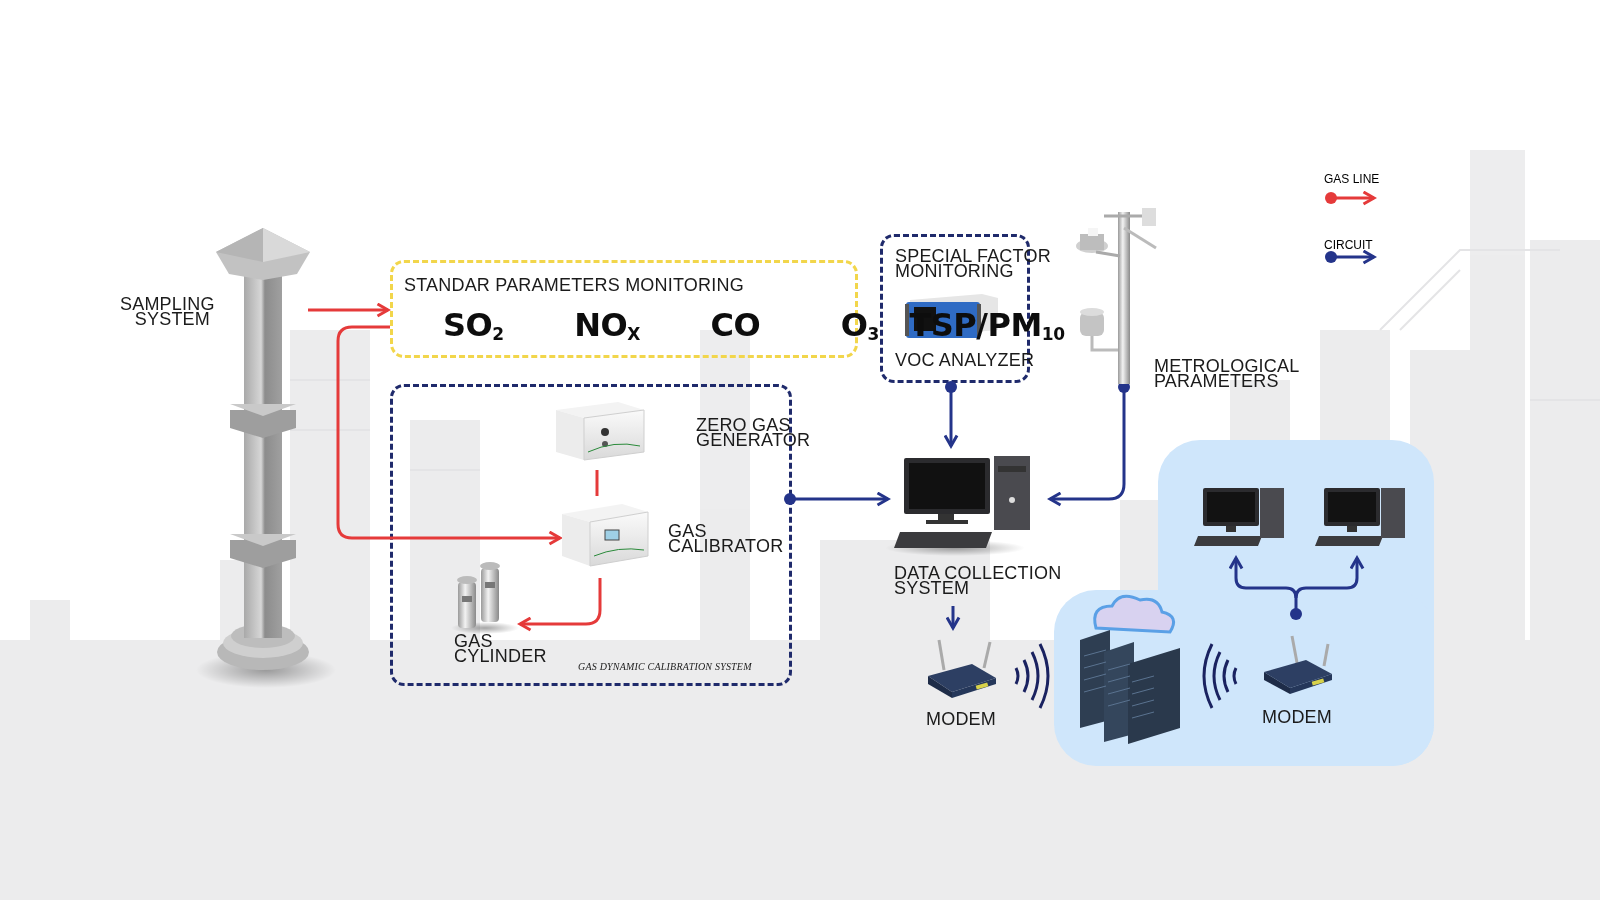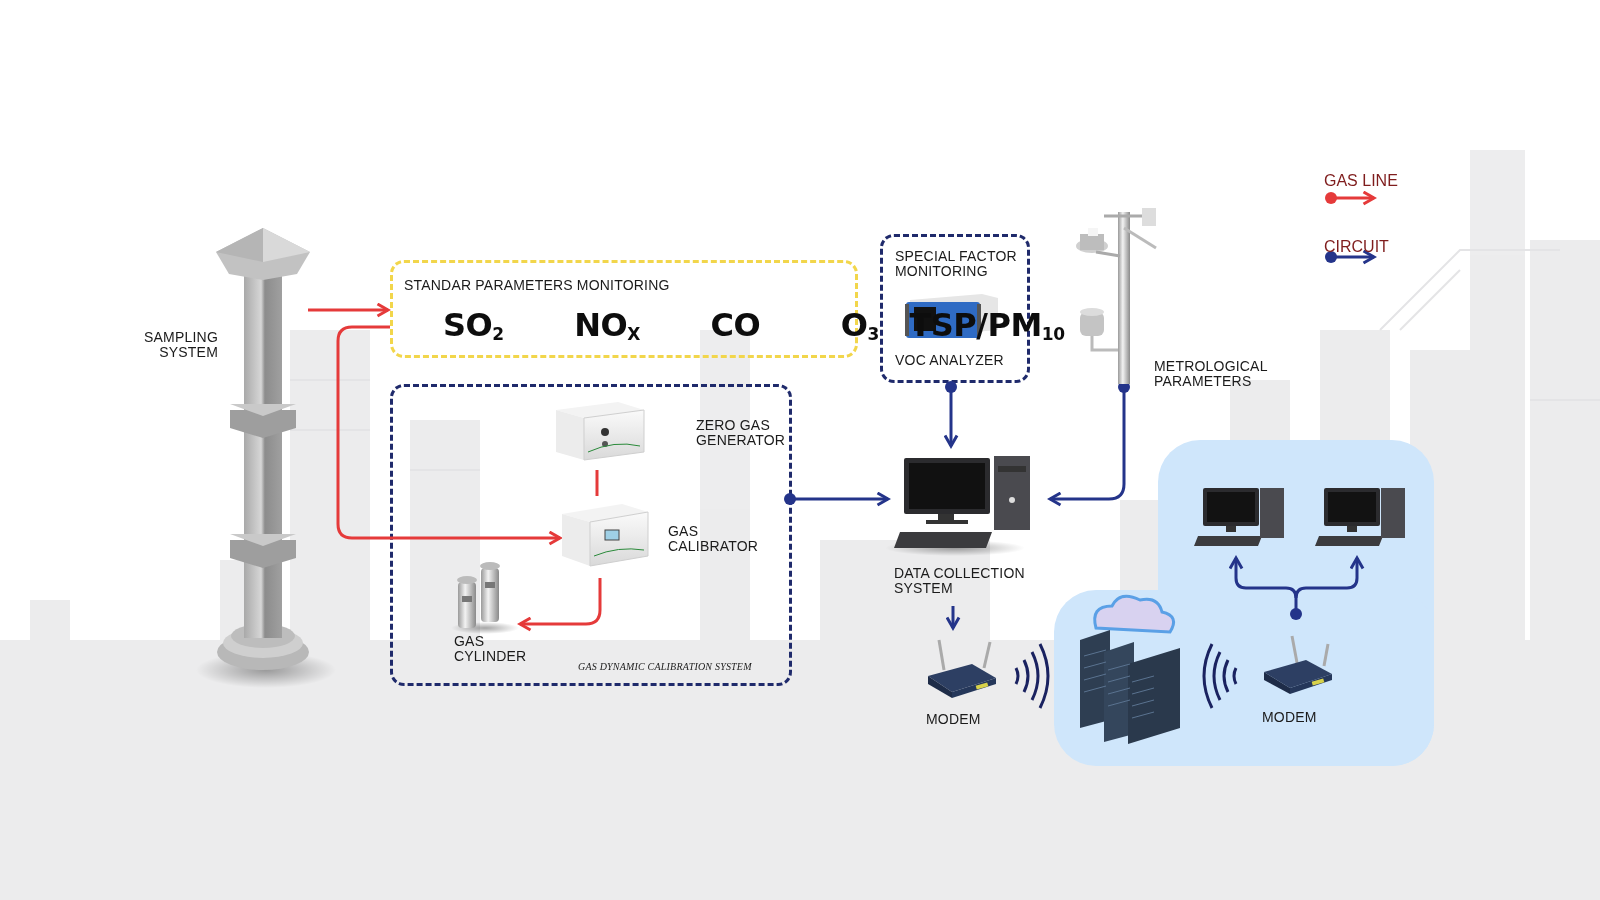--- a/index.html
+++ b/index.html
@@ -4,32 +4,32 @@
   <style>
     html, body { margin: 0; padding: 0; }
     body {
       width: 1600px; height: 900px; position: relative; overflow: hidden;
       background: #ffffff;
       font-family: "Liberation Sans", "DejaVu Sans", sans-serif;
       color: #1a1a1a;
     }
     #bg { position: absolute; left: 0; top: 0; width: 1600px; height: 900px; }
     #diagram { position: absolute; left: 0; top: 0; width: 1600px; height: 900px; }
-    .lbl { position: absolute; font-size: 14px; line-height: 15px; letter-spacing: 0.2px; color: #1b1b1b; text-transform: uppercase; white-space: nowrap; }
+    .lbl { position: absolute; font-size: 18px; line-height: 15px; letter-spacing: 0.2px; color: #1b1b1b; text-transform: uppercase; white-space: nowrap; }
     .lbl.right { text-align: right; }
     .box { position: absolute; box-sizing: border-box; border-radius: 14px; }
     .yellow-box { left: 390px; top: 260px; width: 468px; height: 98px; border: 3px dashed #f2d64b; }
     .voc-box { left: 880px; top: 234px; width: 150px; height: 149px; border: 3px dashed #1f2a6b; }
     .cal-box { left: 390px; top: 384px; width: 402px; height: 302px; border: 3px dashed #1f2a6b; }
     .blue-panel { position: absolute; background: #cfe6fb; }
     .params { position: absolute; left: 403px; top: 306px; font-family: "DejaVu Sans", sans-serif; font-weight: bold; font-size: 32px; color: #0d0d0d; white-space: nowrap; letter-spacing: -0.5px; }
     .params span.g { margin-right: 20px; margin-left: 40px; }
     .params sub { font-size: 17px; vertical-align: -4px; }
     .italic-note { position: absolute; font-style: italic; font-size: 10px; color: #222; letter-spacing: 0.2px; }
-    .legend-lbl { position: absolute; font-size: 16px; color: #7f1d1d; }
+    .legend-lbl { position: absolute; font-size: 12px; color: #000000; }
   </style>
 </head>
 <body>
 
 <svg id="bg" viewBox="0 0 1600 900">
   <g fill="#ebebec" opacity="0.9">
     <rect x="0" y="640" width="1600" height="260"></rect>
     <rect x="30" y="600" width="40" height="300"></rect>
     <rect x="130" y="700" width="90" height="200"></rect>
     <rect x="220" y="560" width="60" height="340"></rect>
@@ -271,21 +271,21 @@
     <rect x="1328" y="492" width="48" height="30" fill="#121212"></rect>
     <rect x="1347" y="526" width="10" height="6" fill="#333"></rect>
     <polygon points="1319,536 1383,536 1379,546 1315,546" fill="#3b3b3e"></polygon>
     <rect x="1381" y="488" width="24" height="50" fill="#4a4a4f"></rect>
   </g>
 </svg>
 
 <div class="legend-lbl" style="left:1324px; top:172px;">GAS LINE</div>
 <div class="legend-lbl" style="left:1324px; top:238px;">CIRCUIT</div>
 
-<div class="lbl right" style="left:128px; top:297px; width:90px;margin-top:33px;">
+<div class="lbl right" style="left:120px; top:297px; width:90px;">
   <div>SAMPLING</div>
   <div>SYSTEM</div>
 </div>
 
 <div class="lbl" style="left:404px; top:278px;">STANDAR PARAMETERS MONITORING</div>
 <div class="params">
   <span class="g"><span>SO</span><sub>2</sub></span>
   <span class="g"><span>NO</span><sub>X</sub></span>
   <span class="g" style="margin-right:30px;"><span>CO</span></span>
   <span class="g"><span>O</span><sub>3</sub></span>

